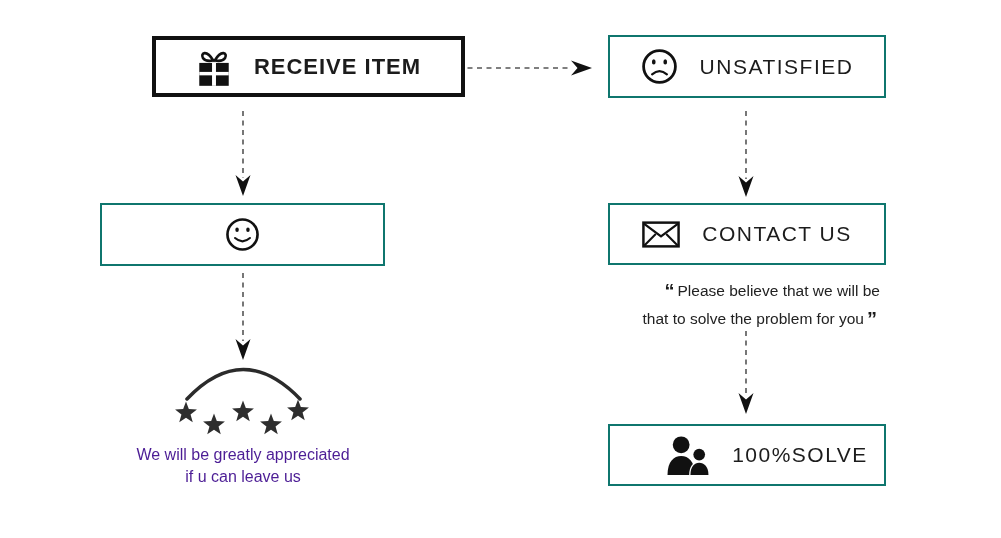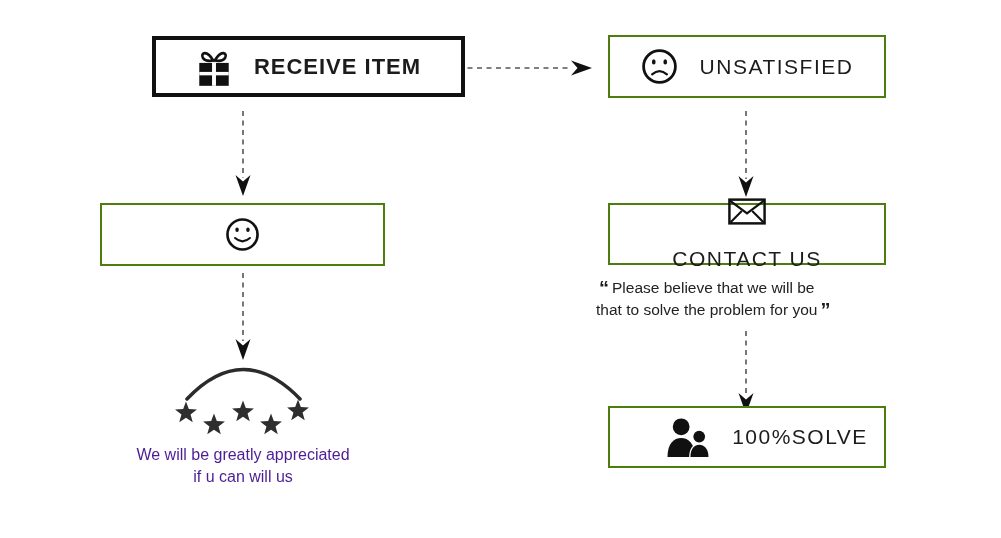--- a/index.html
+++ b/index.html
@@ -6,49 +6,49 @@
   body { font-family:"Liberation Sans", sans-serif; color:#1a1a1a; }
   .stage {
     position:relative; width:1001px; height:538px;
     background:#ffffff; overflow:hidden;
   }
   .node {
     position:absolute; box-sizing:border-box; background:#ffffff;
     display:flex; align-items:center; justify-content:center; gap:22px;
   }
   .node-thick { border:4px solid #111111; }
-  .node-thin  { border:2px solid #4d7c0f; }
+  .node-thin  { border:2px solid #0f766e; }
   .node-label {
     font-size:21px; letter-spacing:1.5px; color:#1c1c1c; white-space:nowrap;
   }
   .node-label.bold { font-weight:bold; letter-spacing:1px; font-size:22px; }
   .icon { display:flex; align-items:center; justify-content:center; }
 
   #receive-item { left:112px; top:36px;  width:313px; height:61px;margin-left:40px; }
   #unsatisfied  { left:608px; top:35px;  width:278px; height:63px; }
   #satisfied    { left:100px; top:203px; width:285px; height:63px; }
-  #contact-us   { left:608px; top:203px; width:278px; height:62px;flex-direction:column; }
-  #solve        { left:608px; top:406px; width:278px; height:62px;padding-left:40px; }
+  #contact-us   { left:608px; top:203px; width:278px; height:62px; }
+  #solve        { left:608px; top:424px; width:278px; height:62px;padding-left:40px; }
 
   .overlay {
     position:absolute; left:0; top:0; width:1001px; height:538px;
     pointer-events:none;
   }
   .dash { stroke:#555555; stroke-width:1.6; stroke-dasharray:5 4.5; fill:none; }
   .head { fill:#111111; stroke:none; }
   .arc  { stroke:#2b2b2b; stroke-width:3.5; fill:none; stroke-linecap:round; }
   .star { fill:#2e2e2e; }
 
   .caption {
     position:absolute; left:83px; top:444px; width:320px;
     text-align:center; font-size:16px; line-height:21.5px; color:#4c1d95;
   }
   .quote {
-    position:absolute; left:596px; top:276px; width:302px;
-    text-align:left; font-size:15.5px; line-height:21px; color:#222222;
+    position:absolute; left:578px; top:276px; width:302px;
+    text-align:right; font-size:15.5px; line-height:26px; color:#222222;
   }
   .qmark {
     font-weight:bold; font-size:20px; color:#1a1a1a;
     position:relative; top:2px; padding:0 3px;
   }
 </style>
 </head>
 <body>
 
 <div class="stage">
@@ -157,16 +157,16 @@
         <path d="M1,40 C1,26 7.5,20.5 15,20.5 C22.5,20.5 29,26 29,40 Z" fill="#111"></path>
         <circle cx="33.5" cy="19" r="6" fill="#111" stroke="#fff" stroke-width="2.6" paint-order="stroke"></circle>
         <path d="M24.5,40 C24.5,31.5 28.5,27.5 33.5,27.5 C38.5,27.5 43,31.5 43,40 Z" fill="#111" stroke="#fff" stroke-width="2.6" paint-order="stroke"></path>
       </svg>
     </span>
     <span class="node-label">100%SOLVE</span>
   </div>
 
   <div class="caption">
     <div>We will be greatly appreciated</div>
-    <div>if u can will us</div>
+    <div>if u can leave us</div>
   </div>
 
 </div>
 
 </body></html>

